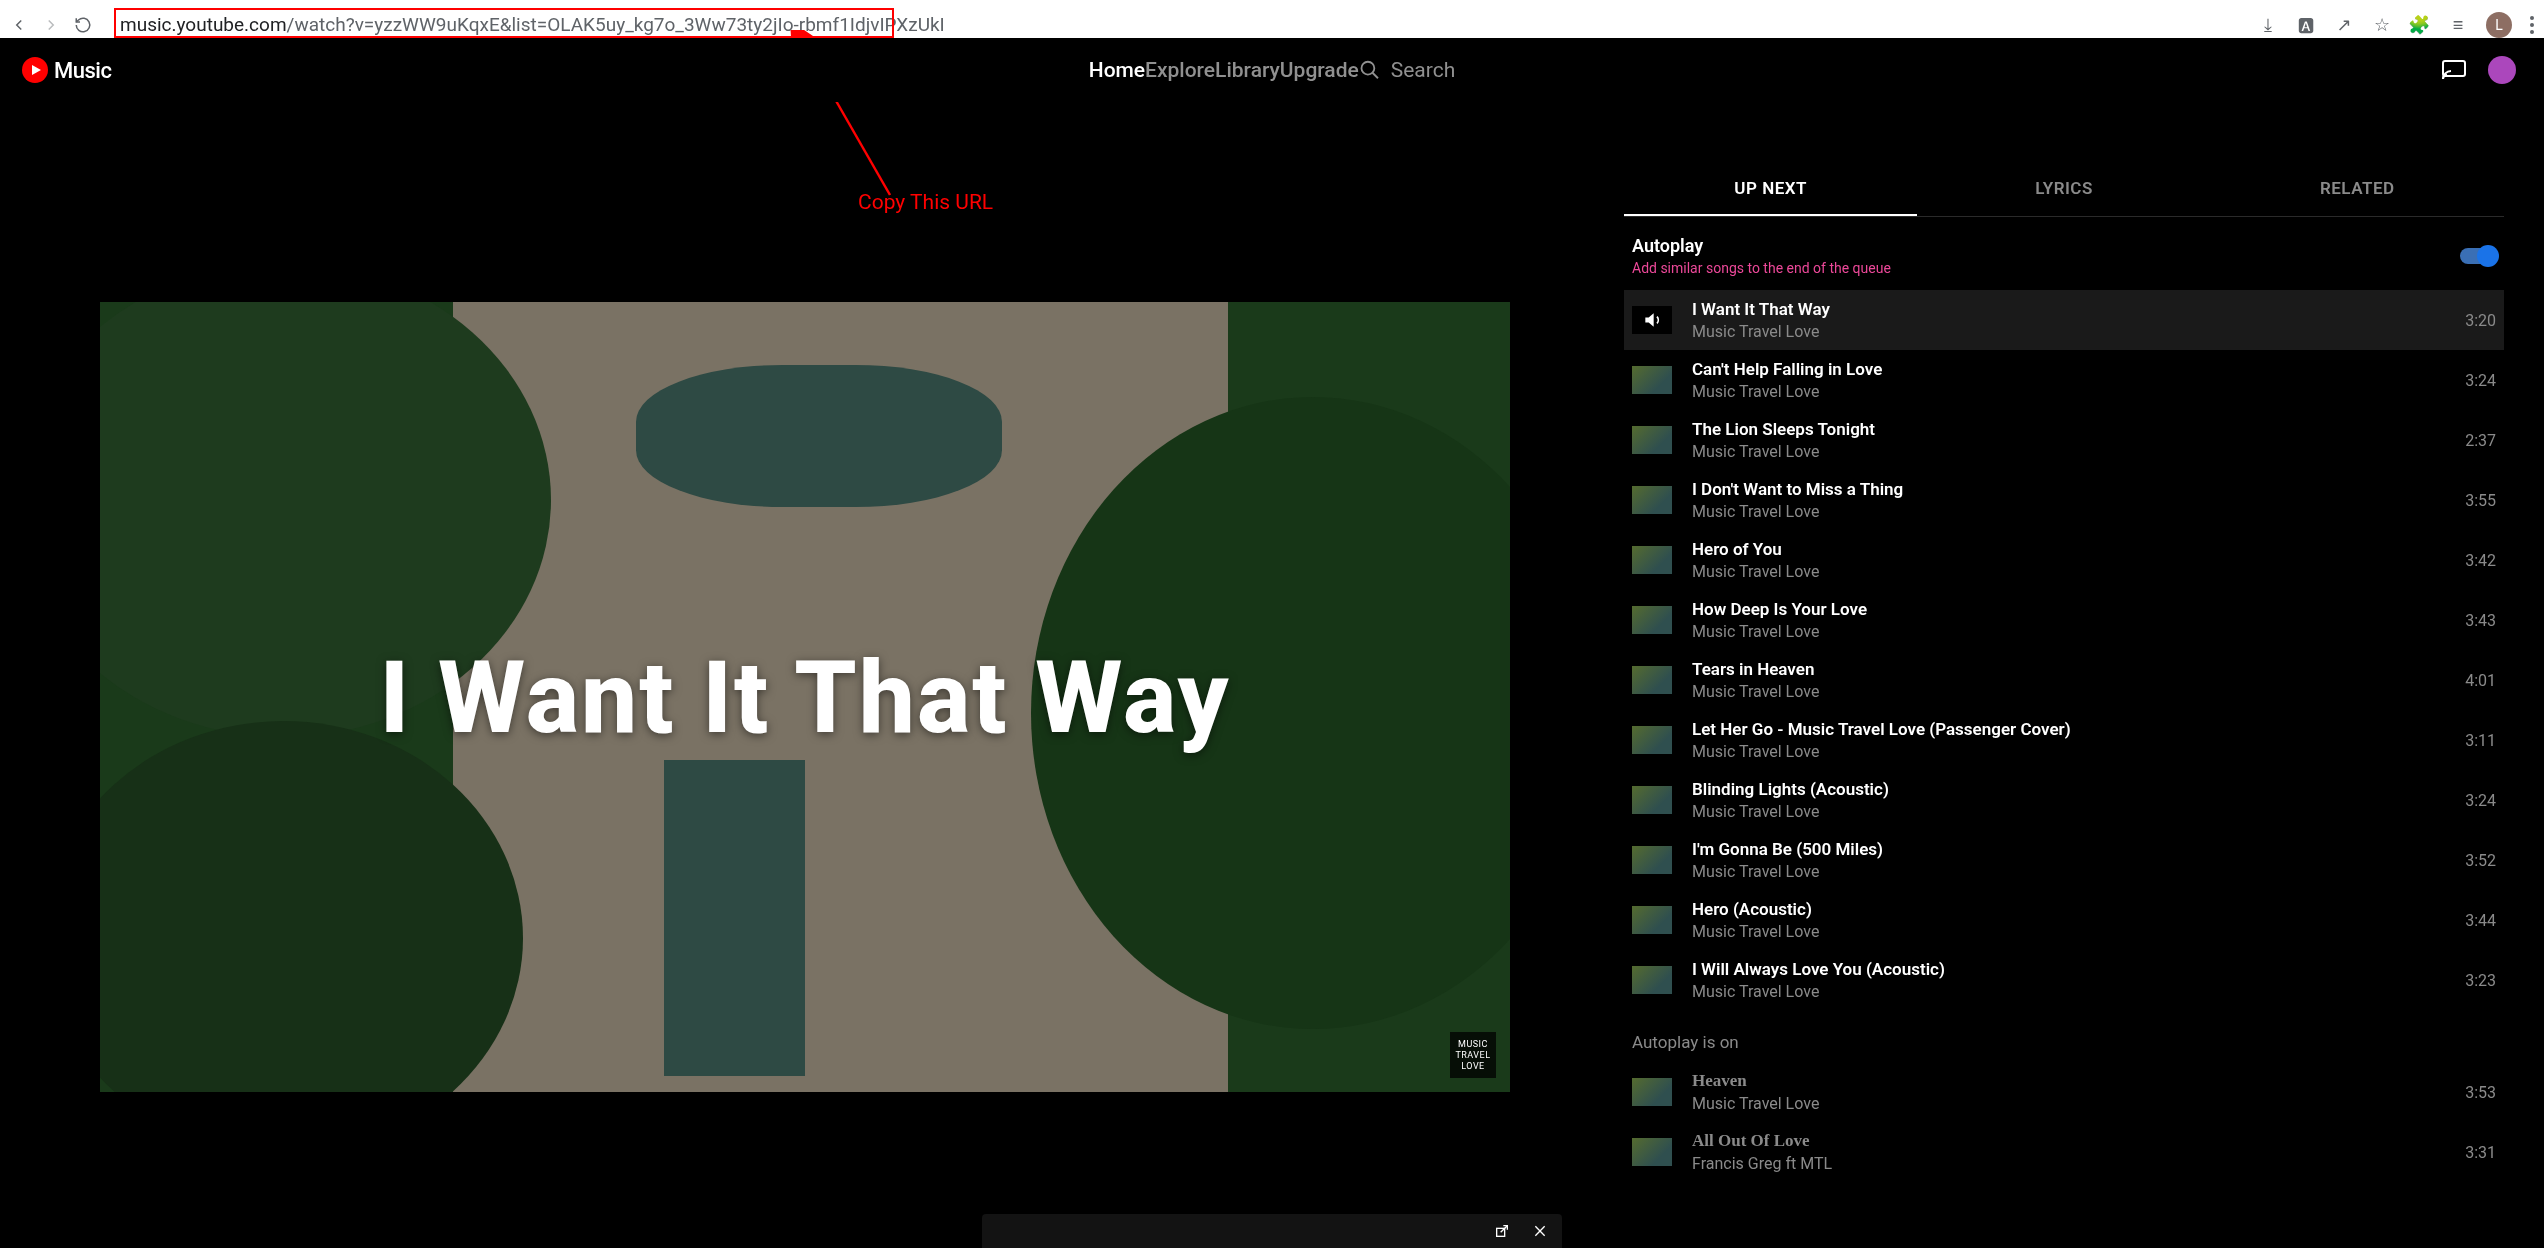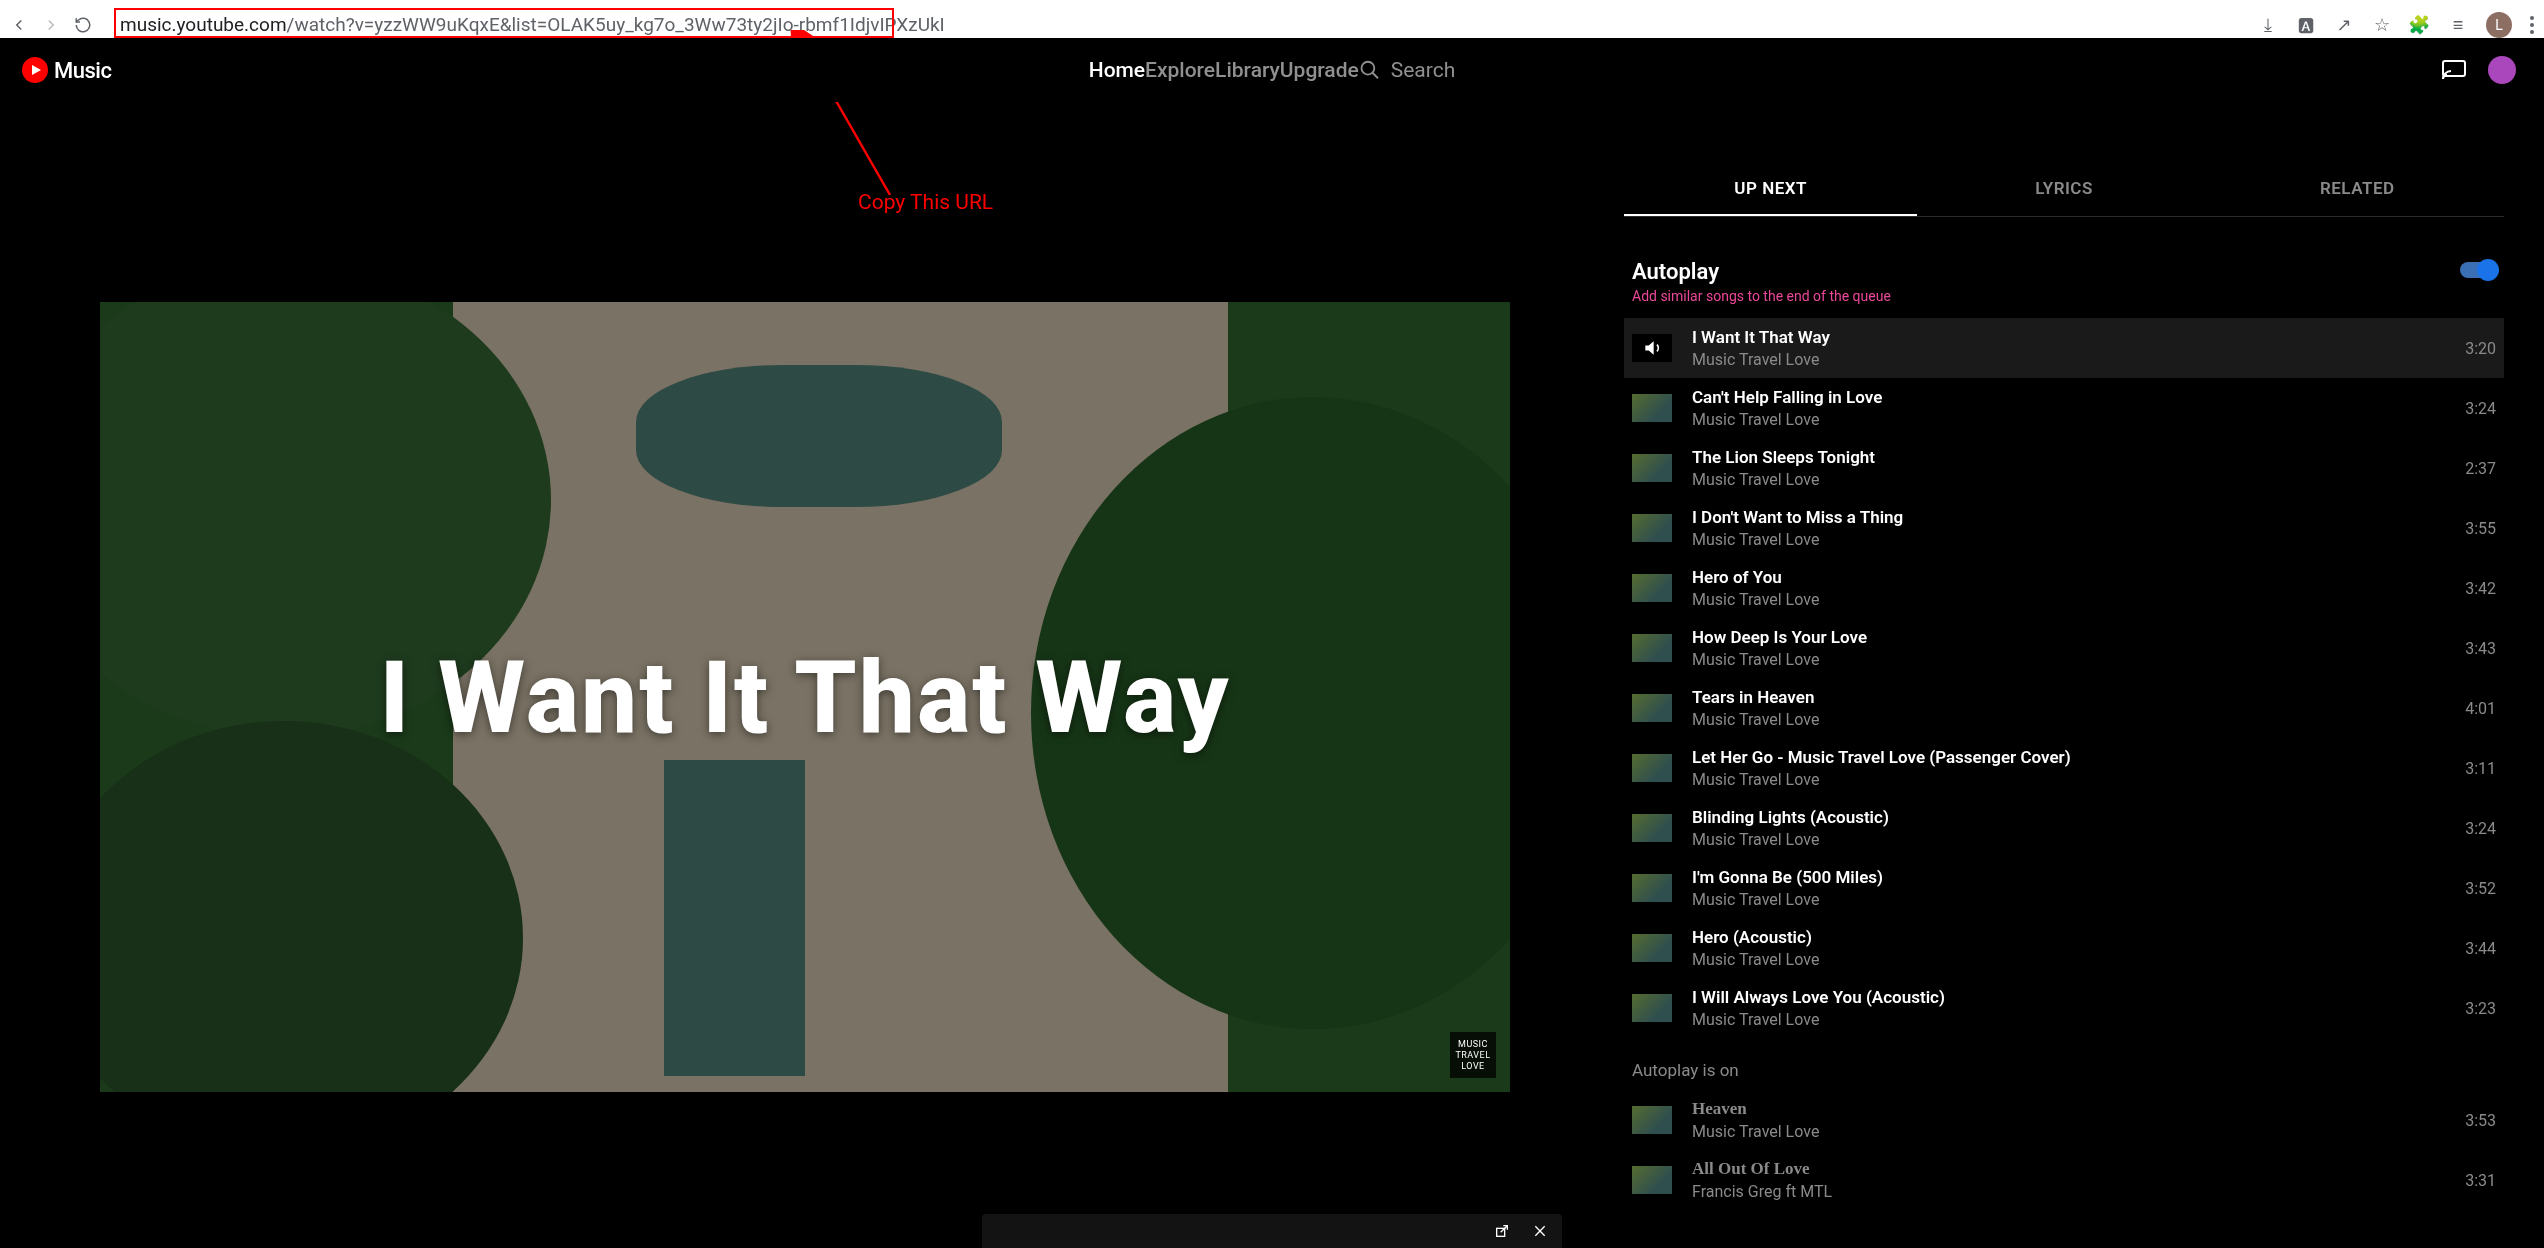--- a/index.html
+++ b/index.html
@@ -72,21 +72,21 @@
   .vb-scene .tree { position:absolute; background:#1e3b1e; border-radius:50%; }
   .vb-scene .water { position:absolute; background:#2e4a44; }
 
   
   .side { width:920px; padding:0 40px 0 0; }
   .tabs { display:flex; border-bottom:1px solid #2a2a2a; margin-top:60px; }
   .tab { flex:1; text-align:center; padding:16px 0; color:#8a8a8a; font-size:17px;
     font-weight:600; letter-spacing:.5px; cursor:pointer; }
   .tab.active { color:#fff; border-bottom:2px solid #fff; }
   .autoplay-row { display:flex; align-items:center; padding:18px 8px 14px 8px; }
-  .autoplay-txt .t1 { color:#fff; font-size:22px; font-weight:600;margin-top:24px; }
+  .autoplay-txt .t1 { color:#fff; font-size:18px; font-weight:600; }
   .autoplay-txt .t2 { color:#ec4899; font-size:14px; margin-top:4px; }
   .toggle { margin-left:auto; width:36px; height:16px; background:#3a6fb5;
     border-radius:10px; position:relative; cursor:pointer; }
   .toggle::after { content:""; position:absolute; right:-3px; top:-3px; width:22px;
     height:22px; border-radius:50%; background:#1a73e8; }
 
   .queue { }
   .qrow { display:flex; align-items:center; padding:9px 8px; gap:20px; cursor:pointer; }
   .qrow.playing { background:#1a1a1a; }
   .qthumb { width:40px; height:28px; background:#333; flex-shrink:0; position:relative;

